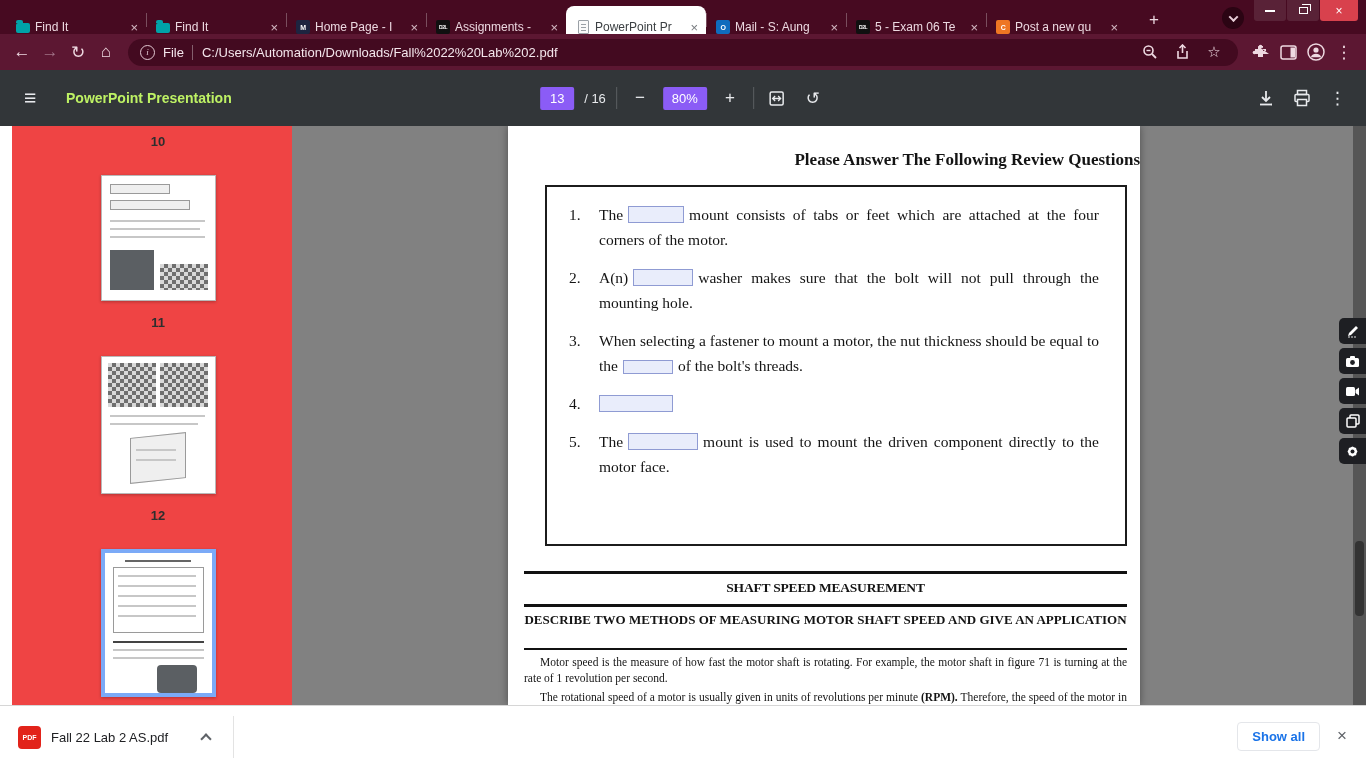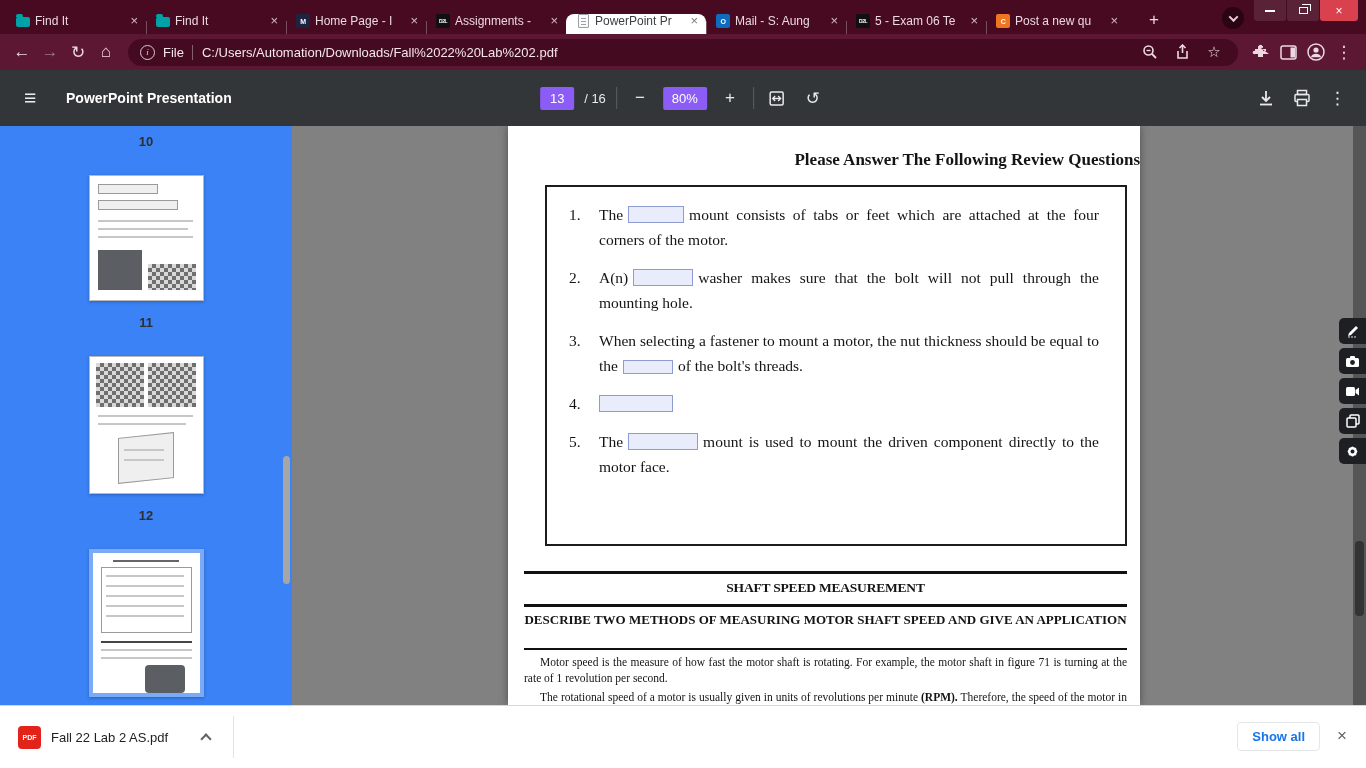--- a/index.html
+++ b/index.html
@@ -2,21 +2,21 @@
 <html><head>
 <meta charset="utf-8">
 <style>
   * { box-sizing: border-box; margin: 0; padding: 0; }
   html,body { width:1366px; height:768px; overflow:hidden; font-family:"Liberation Sans",sans-serif; background:#fff; }
   #screen { position:relative; width:1366px; height:768px; overflow:hidden; }
 
   
   .tabstrip { position:absolute; top:0; left:0; width:100%; height:34px; background:#470a21; }
   .tabs { position:absolute; left:6px; top:6px; display:flex; height:28px; }
-  .tab { width:140px; height:28px; display:flex; align-items:flex-start; padding:0 8px 0 10px; color:#ecd8e0; font-size:12px; position:relative; cursor:default;margin-top:8px; }
+  .tab { width:140px; height:28px; display:flex; align-items:flex-end; padding:0 8px 0 10px; color:#ecd8e0; font-size:12px; position:relative; cursor:default; }
   .tab:not(.active):not(:first-child)::before { content:""; position:absolute; left:0; top:7px; height:14px; width:1px; background:rgba(255,255,255,.28); }
   .tab.active { background:#fff; color:#3c4043; border-radius:8px 8px 0 0; }
   .tab-title { flex:1; overflow:hidden; white-space:nowrap; margin:0 5px; }
   .tab-x { font-size:13px; line-height:13px; opacity:.85; }
   .fav { width:14px; height:14px; flex:none; display:flex; align-items:center; justify-content:center; }
   .fav-folder { width:14px; height:10px; background:#00a2a8; border-radius:2px; position:relative; margin-top:2px; }
   .fav-folder::before { content:""; position:absolute; top:-3px; left:0; width:7px; height:3px; background:#00a2a8; border-radius:2px 2px 0 0; }
   .fav-letter { width:14px; height:14px; border-radius:2px; color:#fff; font-weight:bold; font-size:7px; display:flex; align-items:center; justify-content:center; letter-spacing:-0.5px; }
   .bg-m { background:#1d2440; } .bg-d2l { background:#101010; font-size:5px; } .bg-o { background:#0f6cbd; } .bg-c { background:#ee7623; }
   .fav-doc { width:11px; height:14px; background:#fafafa; border:1px solid #9aa0a6; border-radius:1px; position:relative; }
@@ -39,33 +39,33 @@
   .info-circle { width:15px; height:15px; border:1.5px solid #e2c8d2; border-radius:50%; font-size:9px; font-style:italic; font-family:"Liberation Serif",serif; display:flex; align-items:center; justify-content:center; flex:none; color:#e2c8d2; }
   .omni-scheme { margin:0 8px 0 8px; color:#f4e6ec; }
   .omni-div { width:1px; height:15px; background:rgba(255,255,255,.35); margin-right:9px; flex:none; }
   .omni-url { white-space:nowrap; overflow:hidden; flex:1; }
   .omni-ico { width:24px; height:24px; display:flex; align-items:center; justify-content:center; flex:none; margin-left:8px; color:#eed9e1; font-size:15px; }
   .rightico { display:flex; align-items:center; }
 
   
   .pdfbar { position:absolute; top:70px; left:0; width:100%; height:56px; background:#323639; color:#eceff1; }
   .hamb { position:absolute; left:24px; top:17px; font-size:21px; color:#e8eaed; line-height:21px; }
-  .pdftitle { position:absolute; left:66px; top:20px; font-size:14px; font-weight:bold; color:#ffffff; }
+  .pdftitle { position:absolute; left:66px; top:20px; font-size:14px; font-weight:bold; color:#bef264; }
   .pdfcenter { position:absolute; left:50%; top:0; height:56px; transform:translateX(-50%); display:flex; align-items:center; gap:10px; }
   .inputbox { background:#8b5cf6; border-radius:2px; color:#fff; font-size:13px; text-align:center; display:flex; align-items:center; justify-content:center; }
   .pagebox { width:34px; height:23px; }
   .zoombox { width:44px; height:23px; }
   .pdfsep { width:1px; height:22px; background:#5b5f62; }
   .pdfbtn { width:26px; height:26px; display:flex; align-items:center; justify-content:center; font-size:17px; color:#e8eaed; }
   .pdfright { position:absolute; right:20px; top:15px; display:flex; gap:18px; align-items:center; }
   .pagetotal { font-size:13px; color:#e8eaed; }
 
   
   .content { position:absolute; top:126px; left:0; width:100%; height:579px; overflow:hidden; }
-  .sidebar { position:absolute; left:0; top:0; width:292px; height:100%; background:#3b82f6; overflow:hidden; }
+  .sidebar { position:absolute; left:12px; top:0; width:292px; height:100%; background:#ef4444; overflow:hidden; }
   .thumbcol { padding-top:8px; }
   .thumb-label { text-align:center; font-size:13px; font-weight:bold; color:#2e2e2e; }
   .thumb { width:115px; margin:0 auto; background:#fff; border:1px solid #b9b9b9; box-shadow:0 1px 3px rgba(0,0,0,.25); position:relative; overflow:hidden; }
   .thumb.selected { border:4px solid #7baaf7; }
   .tline { position:absolute; background:#c7c7c7; height:2px; }
   .tbox { position:absolute; border:1px solid #9a9a9a; background:#efefef; }
   .tdark { position:absolute; background:#5b5f63; }
   .checker { background-image: linear-gradient(45deg,#6f6f6f 25%,transparent 25%,transparent 75%,#6f6f6f 75%), linear-gradient(45deg,#6f6f6f 25%,transparent 25%,transparent 75%,#6f6f6f 75%); background-color:#d9d9d9; background-size:8px 8px; background-position:0 0,4px 4px; }
   .sb-scroll { position:absolute; right:2px; top:330px; width:7px; height:128px; background:#a6a6a6; border-radius:4px; }
 

